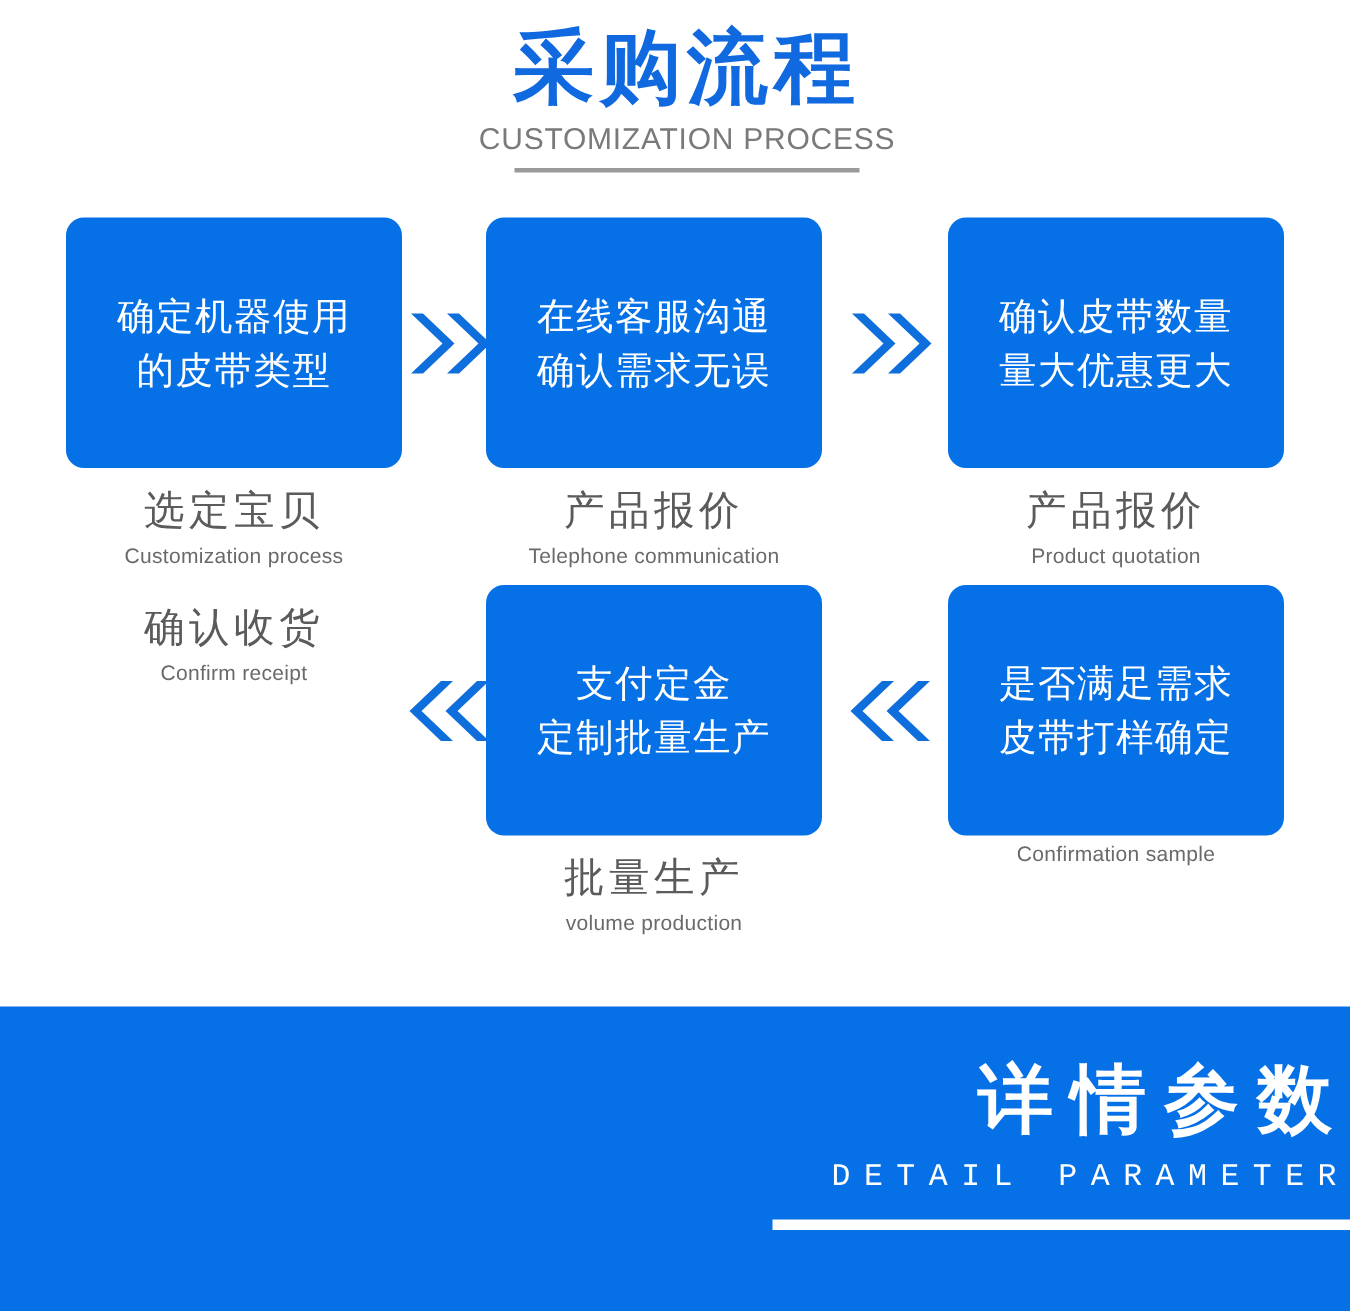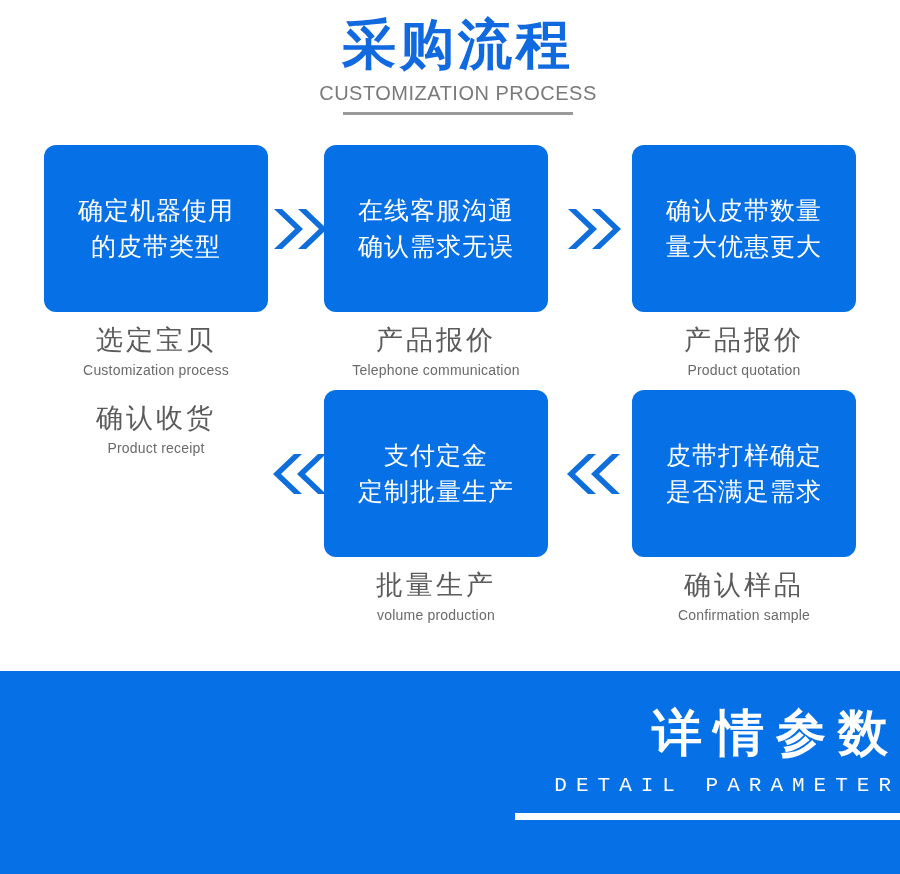--- a/index.html
+++ b/index.html
@@ -150,21 +150,21 @@
         <div class="step-cn">产品报价</div>
         <div class="step-en">Product quotation</div>
       </div>
 
     </div>
 
     <div class="flow-row">
 
       <div class="step c0">
         <div class="step-cn">确认收货</div>
-        <div class="step-en">Product receipt</div>
+        <div class="step-en">Confirm receipt</div>
       </div>
 
       <div class="arrow a0">
         <svg viewBox="0 0 56 52" xmlns="http://www.w3.org/2000/svg">
           <polygon points="54,6 46,6 25,26 46,46 54,46 33,26" fill="#0e6edb"></polygon>
           <polygon points="30,6 22,6 1,26 22,46 30,46 9,26" fill="#0e6edb"></polygon>
         </svg>
       </div>
 
       <div class="step c1">
@@ -178,24 +178,23 @@
 
       <div class="arrow a1">
         <svg viewBox="0 0 56 52" xmlns="http://www.w3.org/2000/svg">
           <polygon points="54,6 46,6 25,26 46,46 54,46 33,26" fill="#0e6edb"></polygon>
           <polygon points="30,6 22,6 1,26 22,46 30,46 9,26" fill="#0e6edb"></polygon>
         </svg>
       </div>
 
       <div class="step c2">
         <div class="step-box">
+          <div class="ln">是否满足需求</div>
           <div class="ln">皮带打样确定</div>
-          <div class="ln">是否满足需求</div>
-        </div>
-        <div class="step-cn">确认样品</div>
+        </div>
         <div class="step-en">Confirmation sample</div>
       </div>
 
     </div>
 
   </div>
 
   <div class="banner">
     <div class="banner-title">详情参数</div>
     <div class="banner-sub">DETAIL PARAMETER</div>

